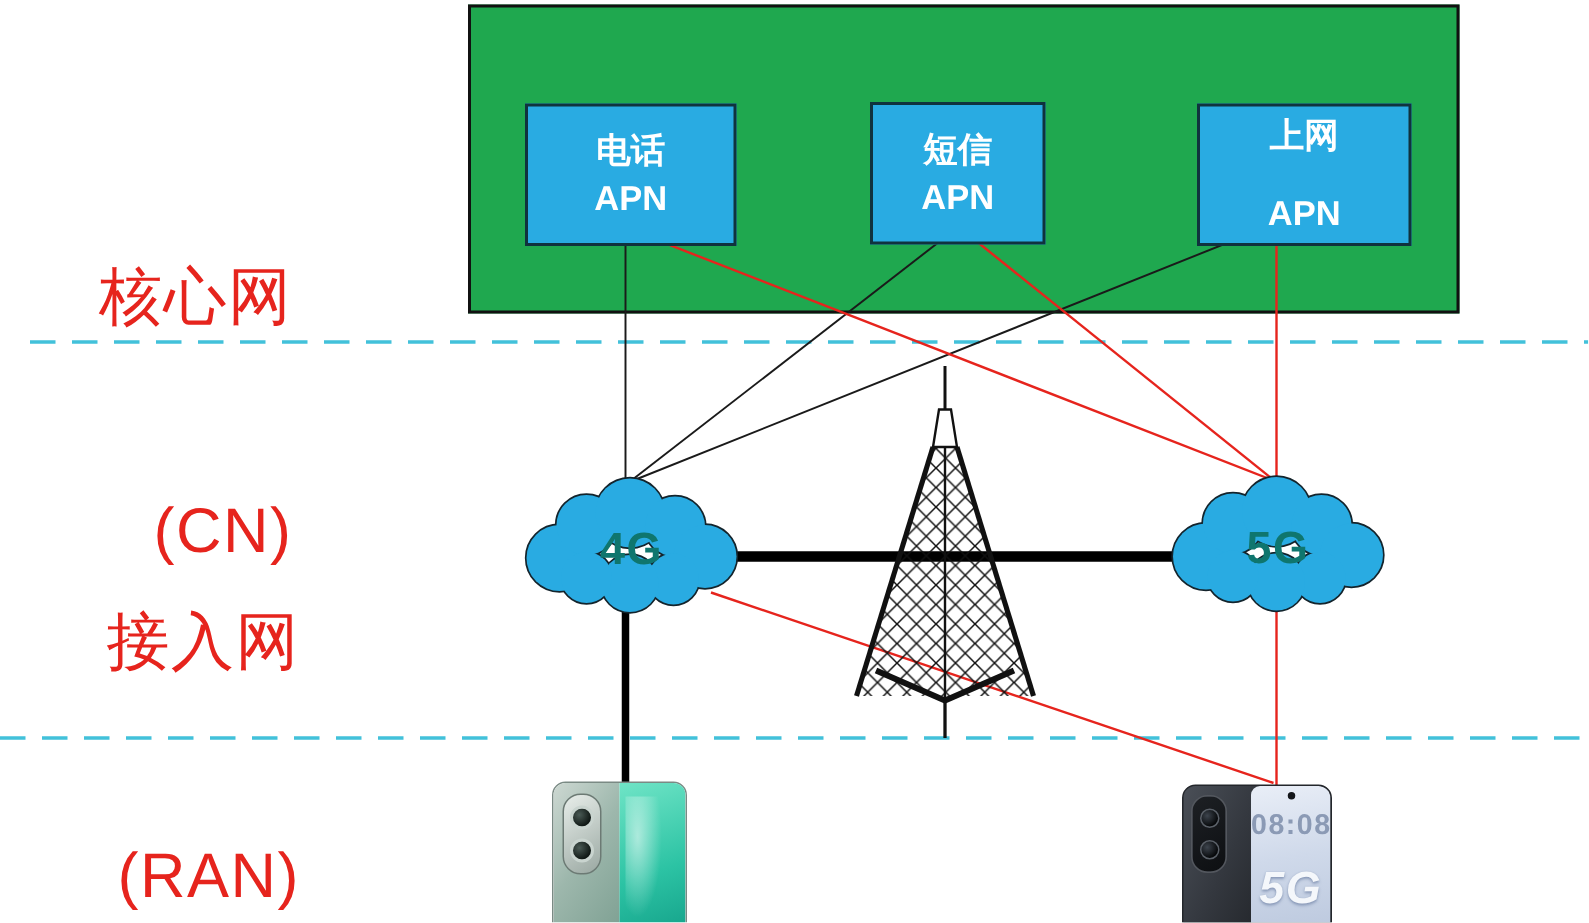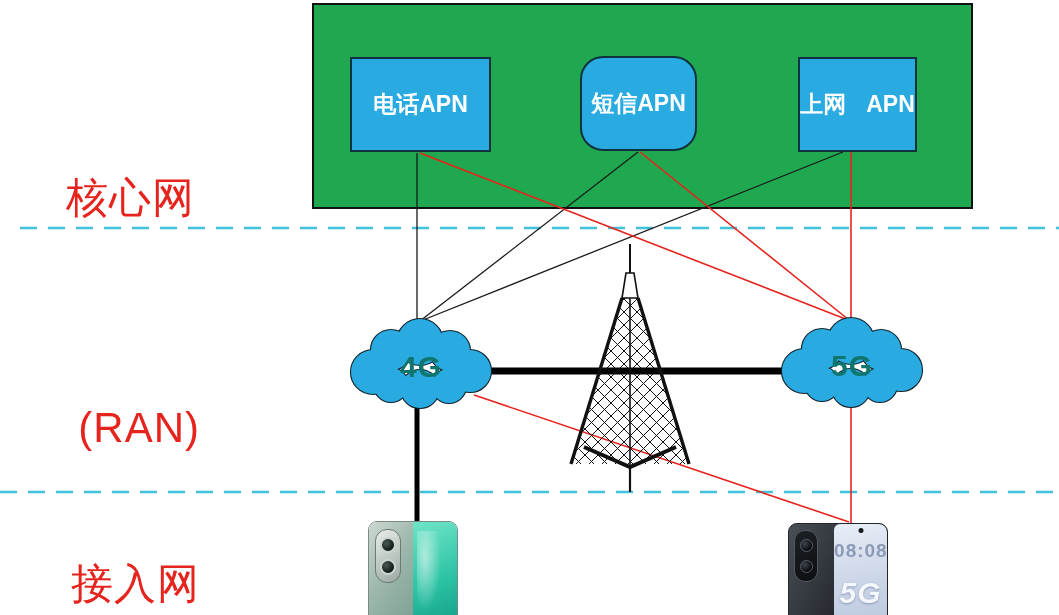--- a/index.html
+++ b/index.html
@@ -11,22 +11,22 @@
     position:absolute;color:var(--label_red);text-align:right;
     font-size:42px;line-height:1.24;font-weight:400;letter-spacing:1px;white-space:pre;
   }
   .green-box{
     position:absolute;left:312px;top:3px;width:661px;height:206px;
     background:var(--core_green);border:2px solid #111;box-sizing:border-box;
   }
   .wires{position:absolute;left:0;top:0;width:1059px;height:615px;}
   .apn-box{
     position:absolute;background:var(--node_blue);border:2px solid #10323e;box-sizing:border-box;
-    display:flex;flex-direction:row;align-items:center;justify-content:center;
-    color:#fff;font-weight:bold;font-size:23px;line-height:1.35;text-align:center;
+    display:flex;flex-direction:column;align-items:center;justify-content:center;
+    color:#fff;font-weight:bold;font-size:23px;line-height:1.35;text-align:center;margin-top:12px;
   }
   .cloud-label{
     position:absolute;width:90px;text-align:center;color:#0f766e;
     font-size:30px;font-weight:bold;letter-spacing:1px;
   }
   .dash{stroke:var(--divider_cyan);stroke-width:2.4;stroke-dasharray:17 11;fill:none;}
   .kthin{stroke:var(--line_black);stroke-width:1.3;fill:none;}
   .kthick5{stroke:#000;stroke-width:5;fill:none;}
   .kthick7{stroke:#000;stroke-width:7;fill:none;}
   .redln{stroke:var(--accent_red);stroke-width:1.6;fill:none;}
@@ -57,24 +57,25 @@
   .fiveg{margin-top:14px;text-align:center;font-size:30px;font-weight:bold;font-style:italic;
     color:#f4f7fb;text-shadow:0 1px 2px rgba(90,110,150,.55), 0 0 1px #aab8cf;letter-spacing:1px;}
 </style>
 </head>
 <body>
 
 <div class="canvas">
 
   <div class="layer-label" style="left:25px;top:68px;width:170px;">
     <div>核心网</div>
+    <div>(CN)</div>
   </div>
   <div class="layer-label" style="left:20px;top:298px;width:180px;">
+    <div>接入网</div>
     <div>(RAN)</div>
-    <div>接入网</div>
   </div>
   <div class="layer-label" style="left:25px;top:550px;width:170px;">
     
     
   </div>
 
   <div class="green-box"></div>
 
   <svg class="wires" viewBox="0 0 1059 615">
     <defs>
@@ -134,25 +135,25 @@
     </g>
 
     <use href="#cloud-shape" transform="translate(421,366)"></use>
     <use href="#cloud-shape" transform="translate(852,365)"></use>
   </svg>
 
   <div class="apn-box" style="left:350px;top:57px;width:141px;height:95px;">
     <div>电话</div>
     <div>APN</div>
   </div>
-  <div class="apn-box" style="left:580px;top:56px;width:117px;height:95px;border-radius:23px;">
+  <div class="apn-box" style="left:580px;top:56px;width:117px;height:95px;">
     <div>短信</div>
     <div>APN</div>
   </div>
-  <div class="apn-box" style="left:798px;top:57px;width:119px;height:95px;gap:20px;">
+  <div class="apn-box" style="left:798px;top:57px;width:143px;height:95px;gap:20px;">
     <div>上网</div>
     <div>APN</div>
   </div>
 
   <div class="cloud-label" style="left:376px;top:350px;">4G</div>
   <div class="cloud-label" style="left:807px;top:349px;">5G</div>
 
   <div class="phone phone-left">
     <div class="p-back">
       <div class="cam-module">

